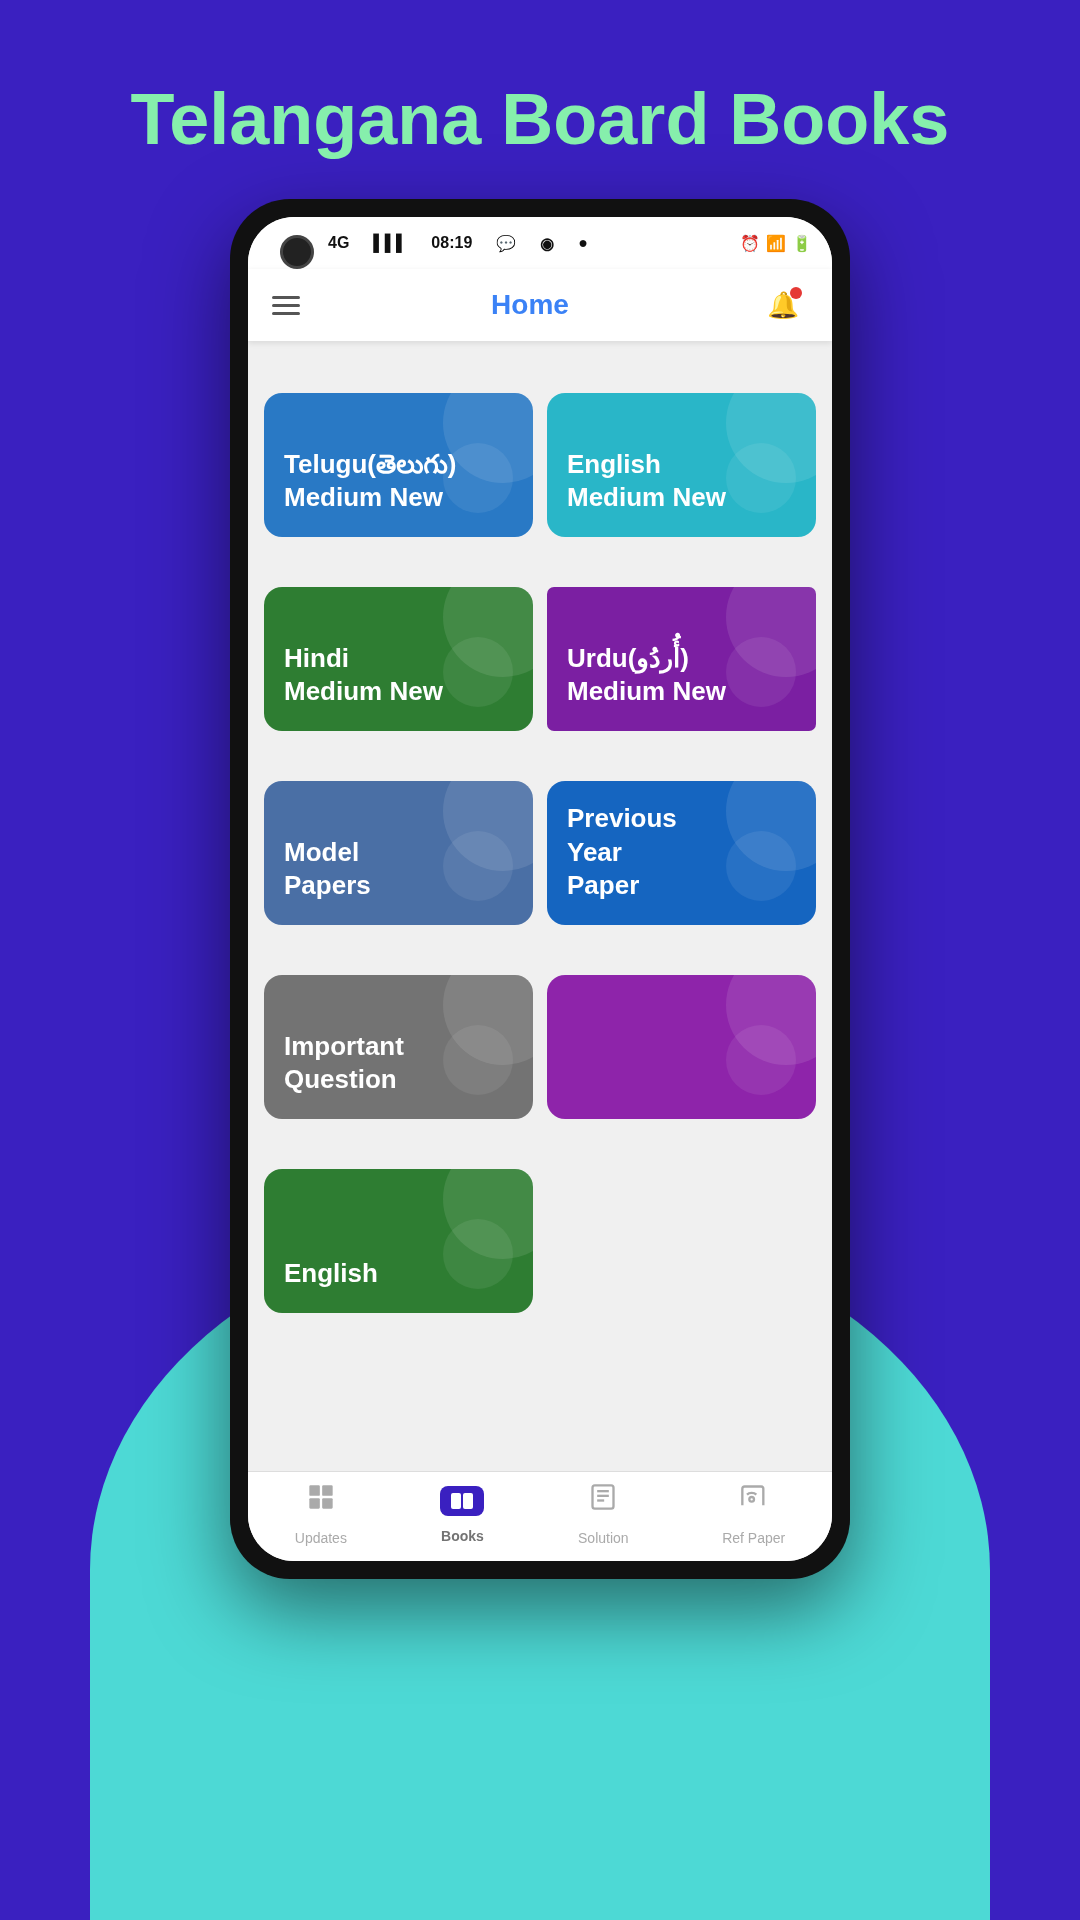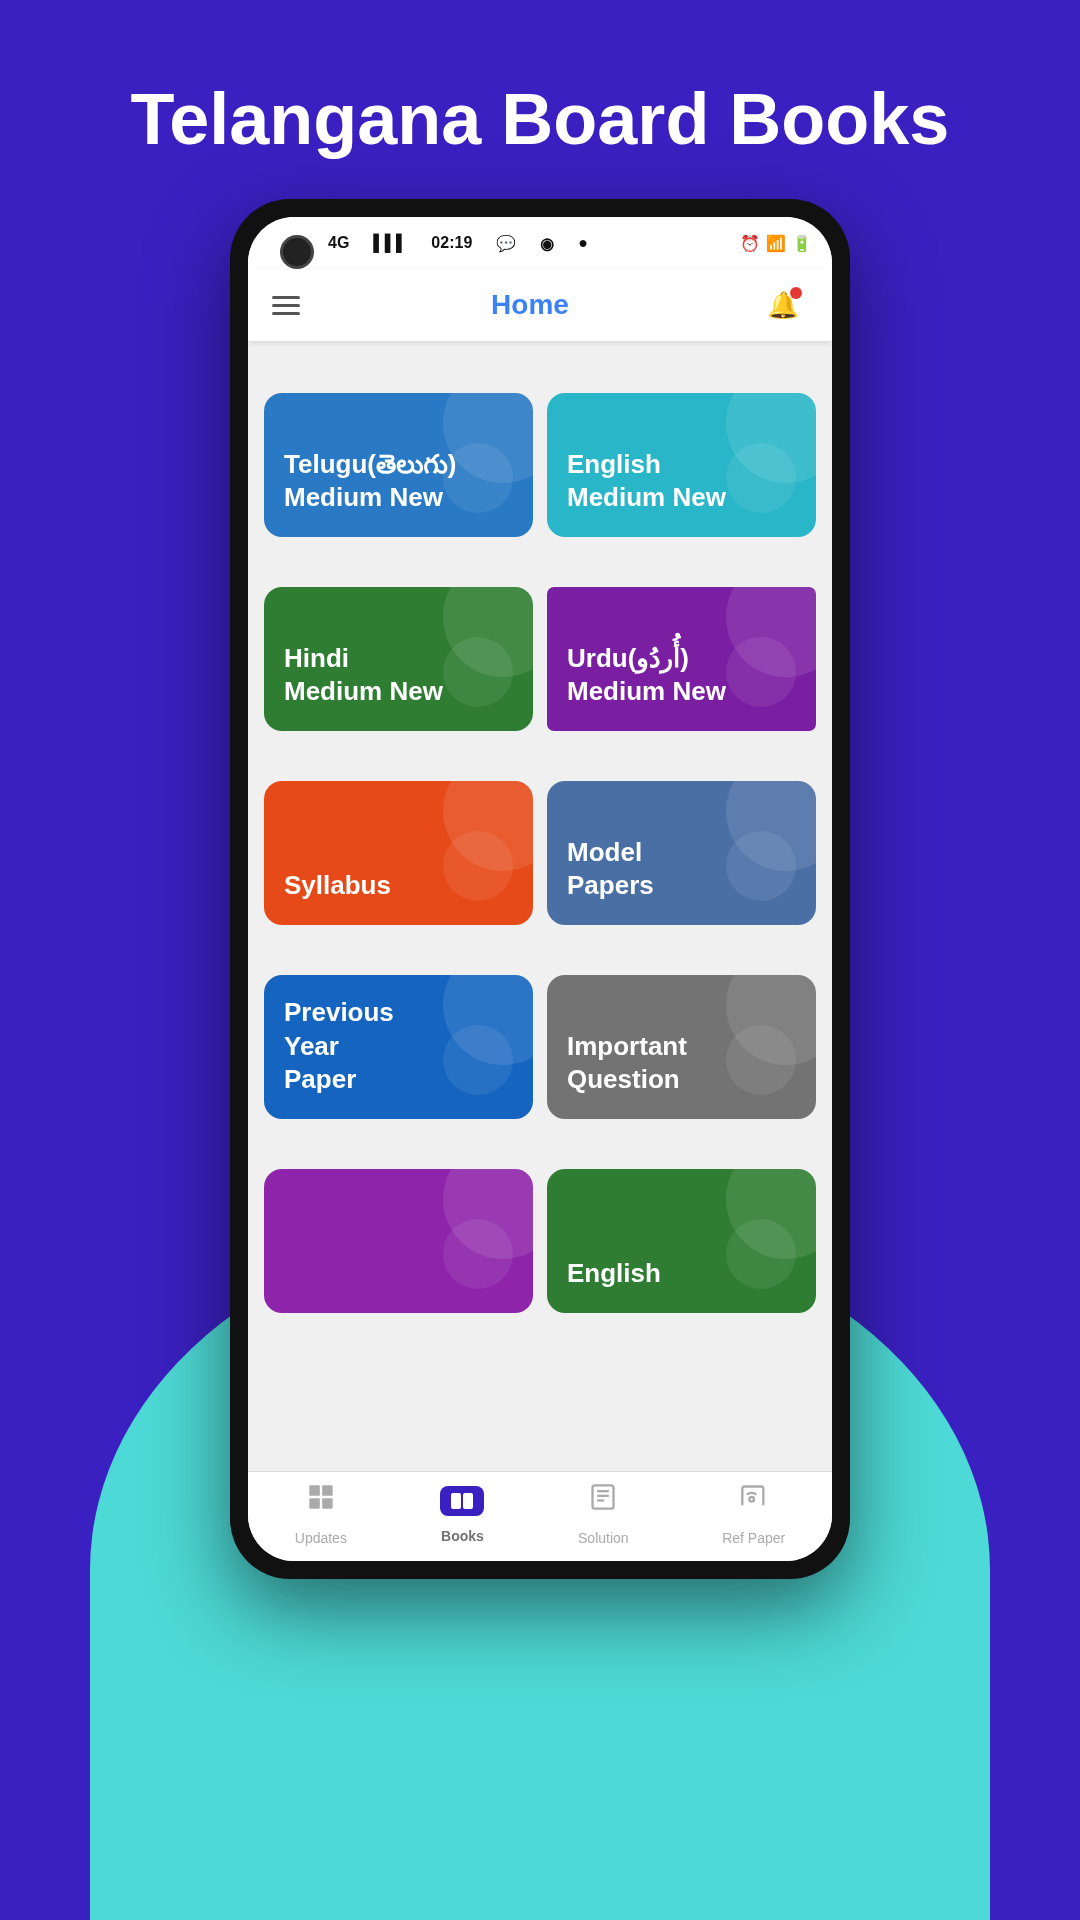--- a/index.html
+++ b/index.html
@@ -10,21 +10,21 @@
       background: #3a20c0;
       display: flex;
       flex-direction: column;
       align-items: center;
       font-family: 'Arial', sans-serif;
       position: relative;
       overflow: hidden;
     }
 
     .app-title {
-      color: #ffffff;
+      color: #86efac;
       font-size: 72px;
       font-weight: 900;
       text-align: right;
       margin-top: 80px;
       margin-bottom: 40px;
       z-index: 2;
       line-height: 1.1;
     }
 
     
@@ -281,21 +281,21 @@
 
 <div class="phone">
   <div class="camera"></div>
 
   <div class="phone-screen">
 
     <div class="status-bar">
       <div class="status-left">
         <span>4G</span>
         <span>▌▌▌</span>
-        <span>02:19</span>
+        <span>08:19</span>
         <span>💬</span>
         <span>◉</span>
         <span>●</span>
       </div>
       <div class="status-right">
         <span>⏰</span>
         <span>📶</span>
         <span>🔋</span>
       </div>
     </div>
@@ -324,23 +324,20 @@
       </div>
 
       <div class="card card-hindi">
         <span class="card-label">Hindi<br>Medium New</span>
       </div>
 
       <div class="card card-urdu">
         <span class="card-label">Urdu(أُردُو)<br>Medium New</span>
       </div>
 
-      <div class="card card-syllabus">
-        <span class="card-label">Syllabus</span>
-      </div>
 
       <div class="card card-model">
         <span class="card-label">Model<br>Papers</span>
       </div>
 
       <div class="card card-previous">
         <span class="card-label">Previous<br>Year<br>Paper</span>
       </div>
 
       <div class="card card-important">

